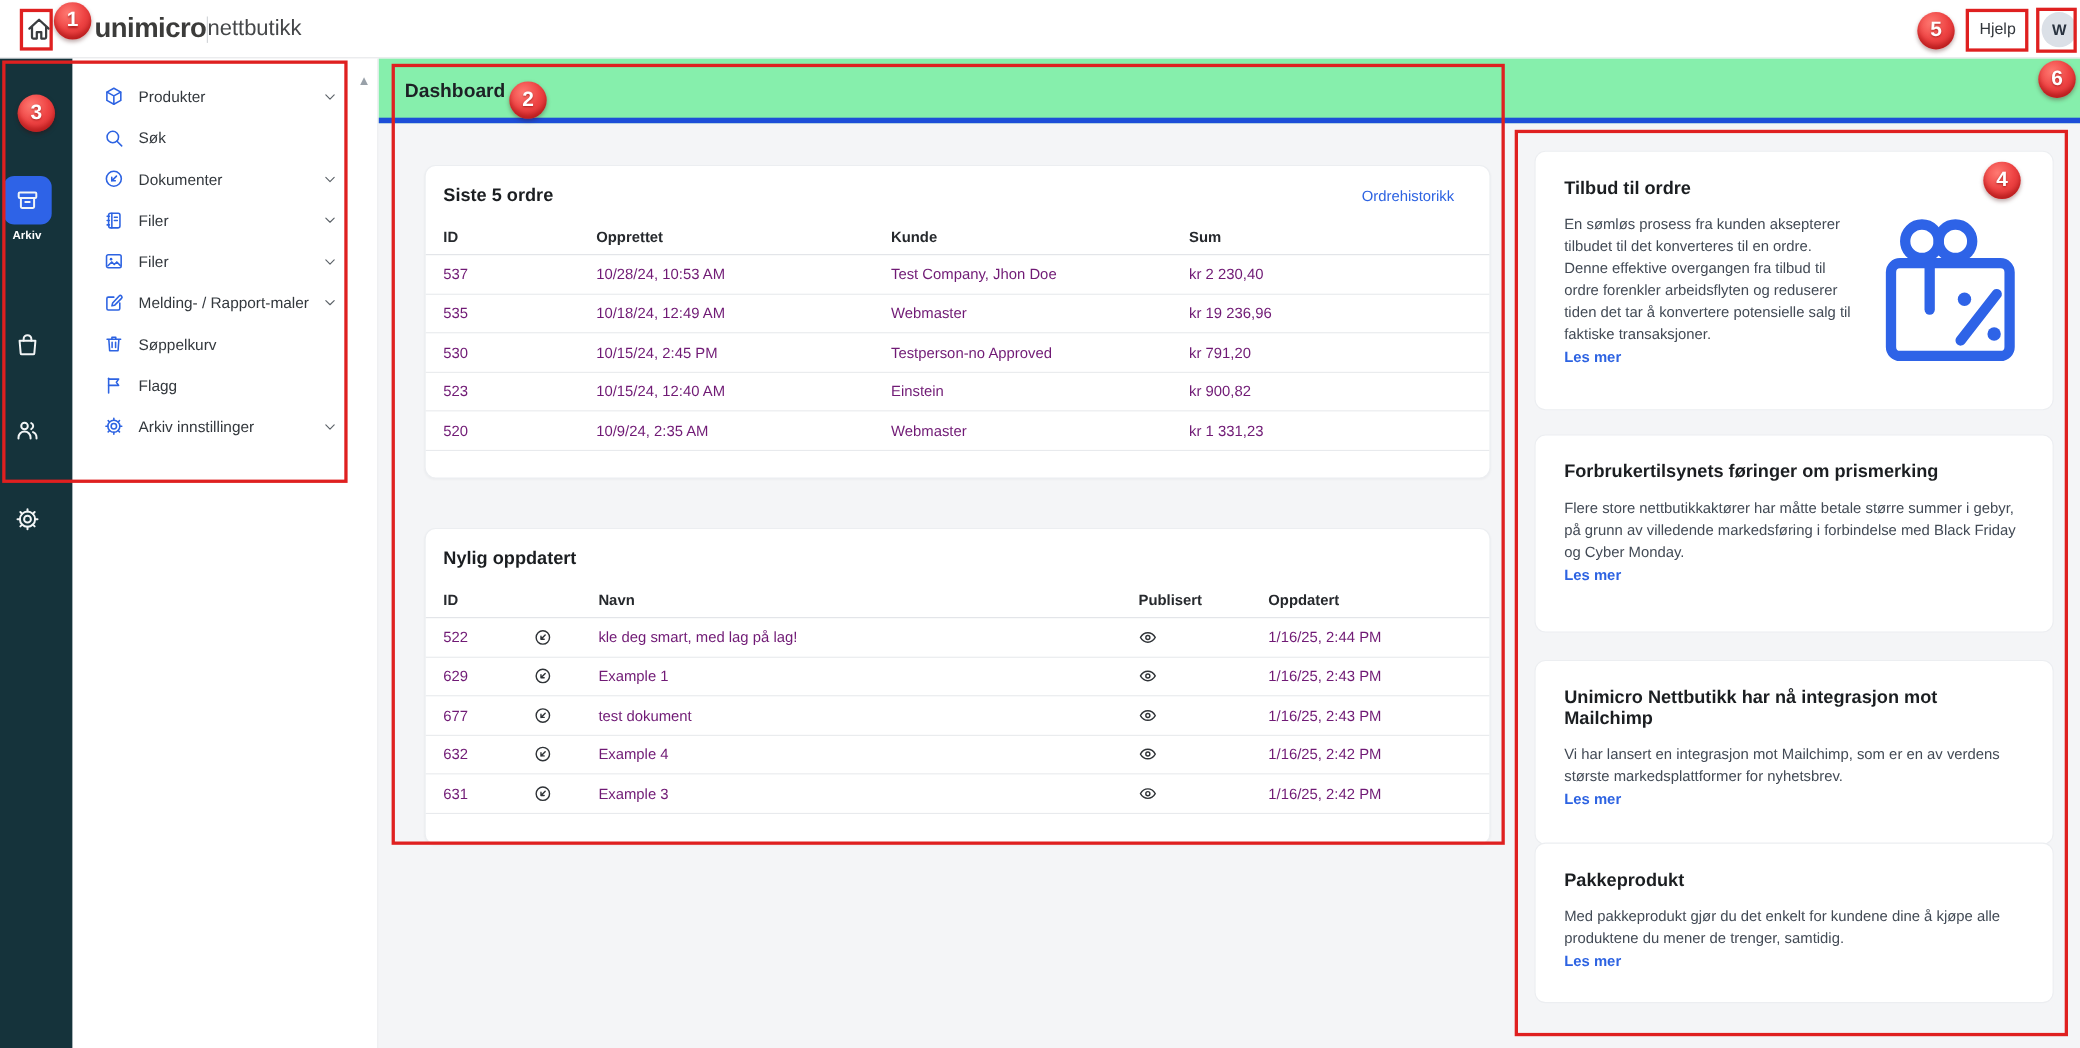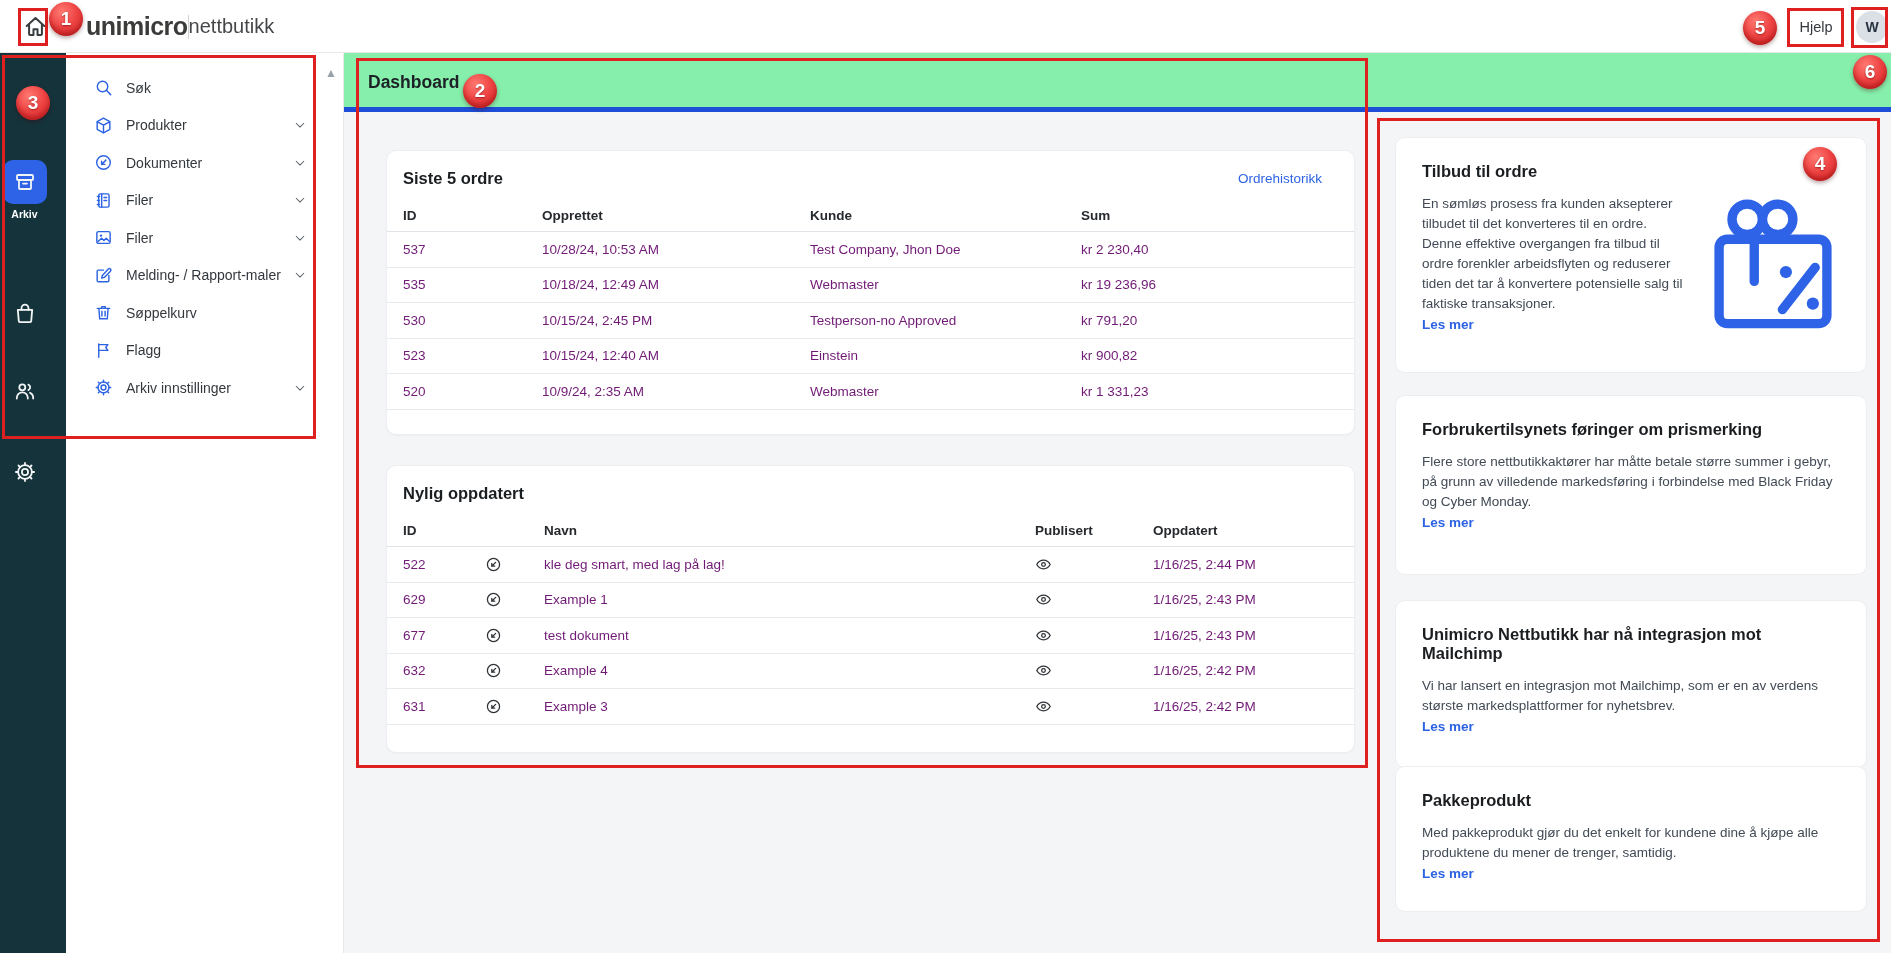--- a/index.html
+++ b/index.html
@@ -35,21 +35,21 @@
   .chevron { width:14px; height:14px; color:#5c6268; margin-right:26px; flex:none; }
   .collapse-tri { position:absolute; left:325px; top:66px; font-size:12px; color:#99a1a9; cursor:pointer; z-index:6; }
 
   
   .topbar { position:absolute; left:344px; top:53px; width:1547px; height:59px; background:#86efac; border-bottom:5px solid #1d4ed8; z-index:3; }
   .page-title { position:absolute; left:24px; top:0; height:59px; display:flex; align-items:center; font-size:17.5px; font-weight:700; color:#1d2125; }
 
   
   .card { position:absolute; background:#ffffff; border:1px solid #eceef1; border-radius:10px; box-shadow:0 1px 2px rgba(20,30,40,.03); }
   .card-a { left:386px; top:150px; width:969px; height:285px; }
-  .card-b { left:386px; top:465px; width:969px; height:288px; }
+  .card-b { left:386px; top:480px; width:969px; height:288px; }
   .card-head { display:flex; align-items:center; justify-content:space-between; padding:18px 32px 12px 16px; }
   .card-title { font-size:16.5px; font-weight:700; color:#1b1e21; }
   .link { color:#2d63e2; font-size:13.5px; text-decoration:none; cursor:pointer; }
 
   .tbl-row { display:grid; align-items:center; padding-left:16px; padding-right:32px; border-bottom:1px solid #e8eaed; font-size:13.5px; color:#701a75; }
   .tbl-a { grid-template-columns:139px 268px 271px 1fr; }
   .tbl-b { grid-template-columns:82px 59px 491px 118px 1fr; }
   .tbl-head { height:32px; font-weight:700; color:#26292d; border-bottom:1px solid #e0e3e7; }
   .tbl-data { height:35.5px; cursor:pointer; }
   .row-ico { width:17px; height:17px; color:#2f3337; }
@@ -133,40 +133,40 @@
           </svg>
       </span>
     </div>
   </div>
 
   <div class="menu">
 
     <div class="menu-item">
       <span class="menu-ico stroke-ico">
           <svg viewBox="0 0 24 24" width="19" height="19">
+            <path d="M12 2.8l8 4.4v9.6l-8 4.4-8-4.4V7.2z"></path>
+            <path d="M4.2 7.3L12 11.6l7.8-4.3M12 11.6V21"></path>
+          </svg>
+        </span>
+      <span class="menu-label">Produkter</span>
+      <span class="chevron stroke-ico">
+          <svg viewBox="0 0 24 24" width="14" height="14">
+            <path d="M5.5 9l6.5 6.5L18.5 9"></path>
+          </svg>
+        </span>
+    </div>
+
+    <div class="menu-item">
+      <span class="menu-ico stroke-ico">
+          <svg viewBox="0 0 24 24" width="19" height="19">
             <circle cx="10.8" cy="10.8" r="6.6"></circle>
             <path d="M15.6 15.6L21 21"></path>
           </svg>
         </span>
       <span class="menu-label">Søk</span>
-    </div>
-
-    <div class="menu-item">
-      <span class="menu-ico stroke-ico">
-          <svg viewBox="0 0 24 24" width="19" height="19">
-            <path d="M12 2.8l8 4.4v9.6l-8 4.4-8-4.4V7.2z"></path>
-            <path d="M4.2 7.3L12 11.6l7.8-4.3M12 11.6V21"></path>
-          </svg>
-        </span>
-      <span class="menu-label">Produkter</span>
-      <span class="chevron stroke-ico">
-          <svg viewBox="0 0 24 24" width="14" height="14">
-            <path d="M5.5 9l6.5 6.5L18.5 9"></path>
-          </svg>
-        </span>
     </div>
 
     <div class="menu-item">
       <span class="menu-ico stroke-ico">
           <svg viewBox="0 0 24 24" width="19" height="19">
             <circle cx="12" cy="12" r="8.6"></circle>
             <path d="M15 9l-5.4 5.4M9.6 10.3v4.1h4.1"></path>
           </svg>
         </span>
       <span class="menu-label">Dokumenter</span>

